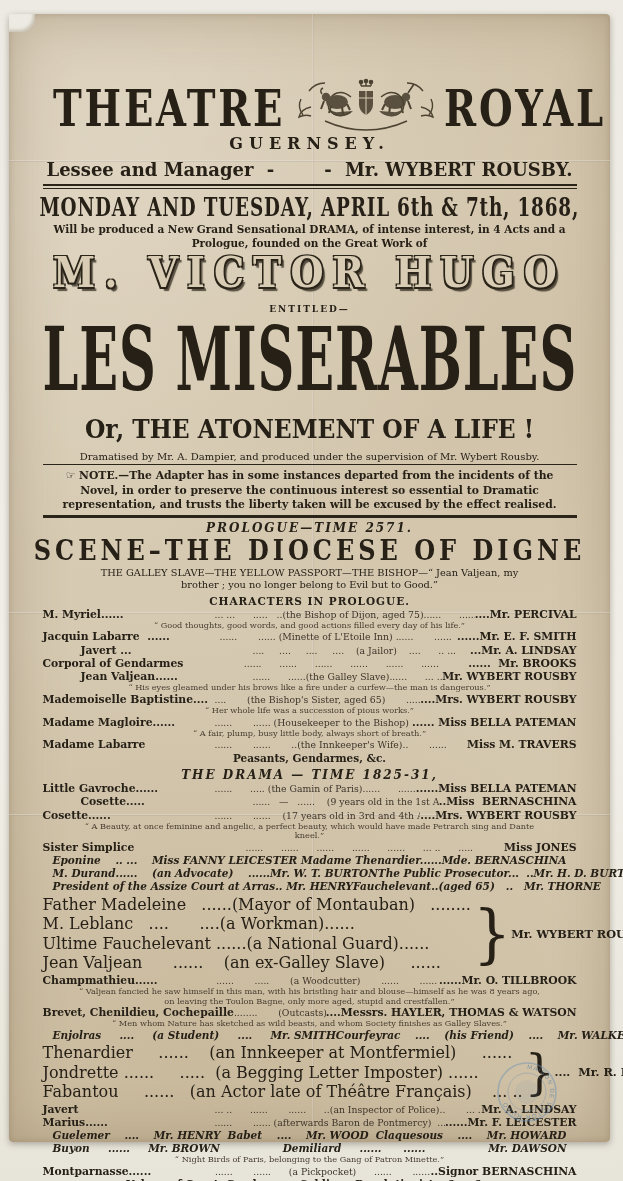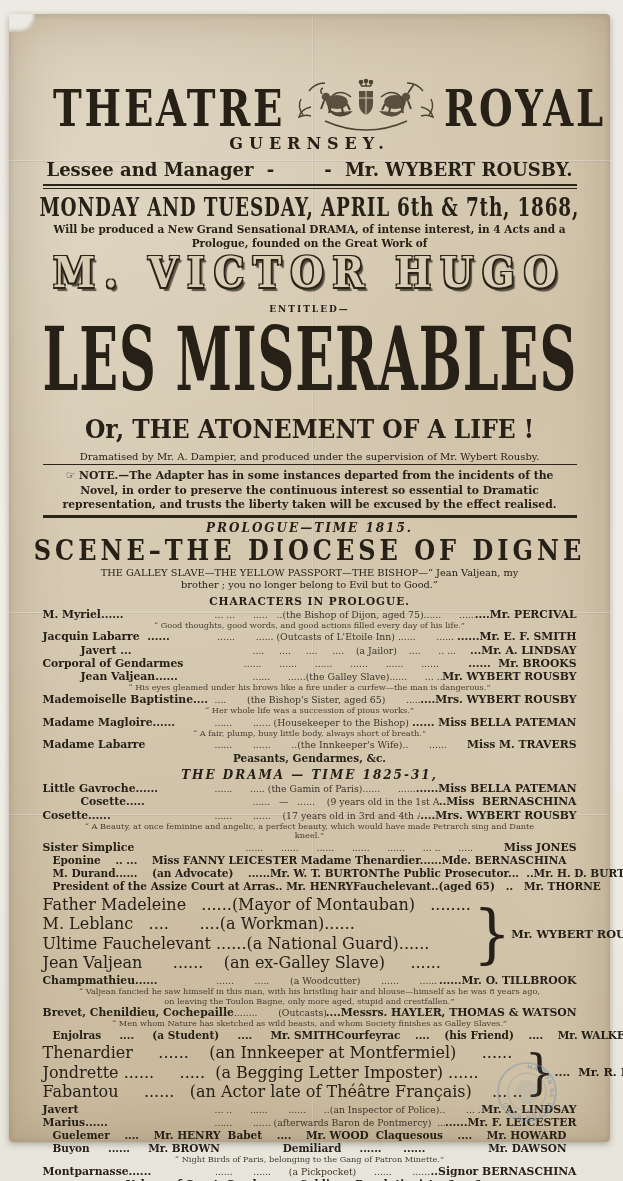--- a/index.html
+++ b/index.html
@@ -64,21 +64,21 @@
   .chars-head{font-weight:bold;font-size:10.5px;letter-spacing:1px;margin:3px 0 1px;}
 
   .cast{text-align:left;}
   .cast-row{display:flex;align-items:baseline;line-height:1.22;}
   .c-name{font-weight:bold;font-size:10.8px;white-space:pre;flex-basis:172px;flex-shrink:0;}
   .indent .c-name{padding-left:38px;}
   .c-role{flex:1;text-align:center;font-size:9.3px;color:#3e352a;white-space:pre;overflow:hidden;}
   .c-actor{font-weight:bold;font-size:10.8px;white-space:pre;text-align:right;}
   .cast-quote{text-align:center;font-size:8.2px;color:#473d30;line-height:1.18;max-width:470px;margin:0 auto;}
   .cast-center{text-align:center;font-weight:bold;font-size:10.5px;line-height:1.3;}
-  .cast-pair{display:flex;justify-content:space-between;padding:0 10px;line-height:1.25;}
+  .cast-pair{display:flex;justify-content:space-between;padding:0 10px;line-height:1.25;font-style:italic;}
   .c-cell{font-weight:bold;font-size:10.5px;white-space:pre;}
   .cast-bracket{display:flex;align-items:center;margin:1px 0;}
   .b-lines{flex-shrink:0;}
   .bl{font-size:16px;line-height:1.22;white-space:pre;}
   .brace{font-weight:400;line-height:.9;transform:scaleY(1.05);margin-left:2px;}
   .bdots{flex:1;text-align:center;font-size:10px;color:#3e352a;white-space:pre;overflow:hidden;}
   .b-actor{font-weight:bold;font-size:11.3px;white-space:pre;}
 
   .act-head{font-weight:bold;font-size:13px;letter-spacing:5px;margin-top:2px;}
 
@@ -154,37 +154,37 @@
       </div>
     <div class="dramatised">Dramatised by Mr. A. Dampier, and produced under the supervision of Mr. Wybert Rousby.</div>
 
     <div class="rule"></div>
     <div class="note">
       <span class="manicule">☞</span>
       <span>NOTE.—The Adapter has in some instances departed from the incidents of the Novel, in order to preserve the continuous interest so essential to Dramatic representation, and trusts the liberty taken will be excused by the effect realised.</span>
     </div>
     <div class="rule-3"></div>
 
-    <div class="sec-head">PROLOGUE—TIME 1815.</div>
+    <div class="sec-head">PROLOGUE—TIME 2571.</div>
     <div class="scene-head fit">
         <span>SCENE–THE DIOCESE OF DIGNE</span>
       </div>
     <div class="scene-sub">THE GALLEY SLAVE—THE YELLOW PASSPORT—THE BISHOP—“ Jean Valjean, my brother ; you no longer belong to Evil but to Good.”</div>
     <div class="chars-head">CHARACTERS IN PROLOGUE.</div>
 
     <div class="cast" id="prologue-cast">
         <div class="cast-row">
           <span class="c-name">M. Myriel......</span>
           <span class="c-role">... ...      .....   ..(the Bishop of Dijon, aged 75)......      ......</span>
           <span class="c-actor">....Mr. PERCIVAL</span>
         </div>
         <div class="cast-quote">“ Good thoughts, good words, and good actions filled every day of his life.”</div>
         <div class="cast-row">
           <span class="c-name">Jacquin Labarre  ......</span>
-          <span class="c-role">......       ...... (Outcasts of L'Etoile Inn) ......       ......</span>
+          <span class="c-role">......       ...... (Minette of L'Etoile Inn) ......       ......</span>
           <span class="c-actor">......Mr. E. F. SMITH</span>
         </div>
         <div class="cast-row indent">
           <span class="c-name">Javert ...</span>
           <span class="c-role">....     ....     ....     ....    (a Jailor)    ....      .. ...      ....</span>
           <span class="c-actor">...Mr. A. LINDSAY</span>
         </div>
         <div class="cast-row">
           <span class="c-name">Corporal of Gendarmes</span>
           <span class="c-role">......      ......      ......      ......      ......      ......</span>

